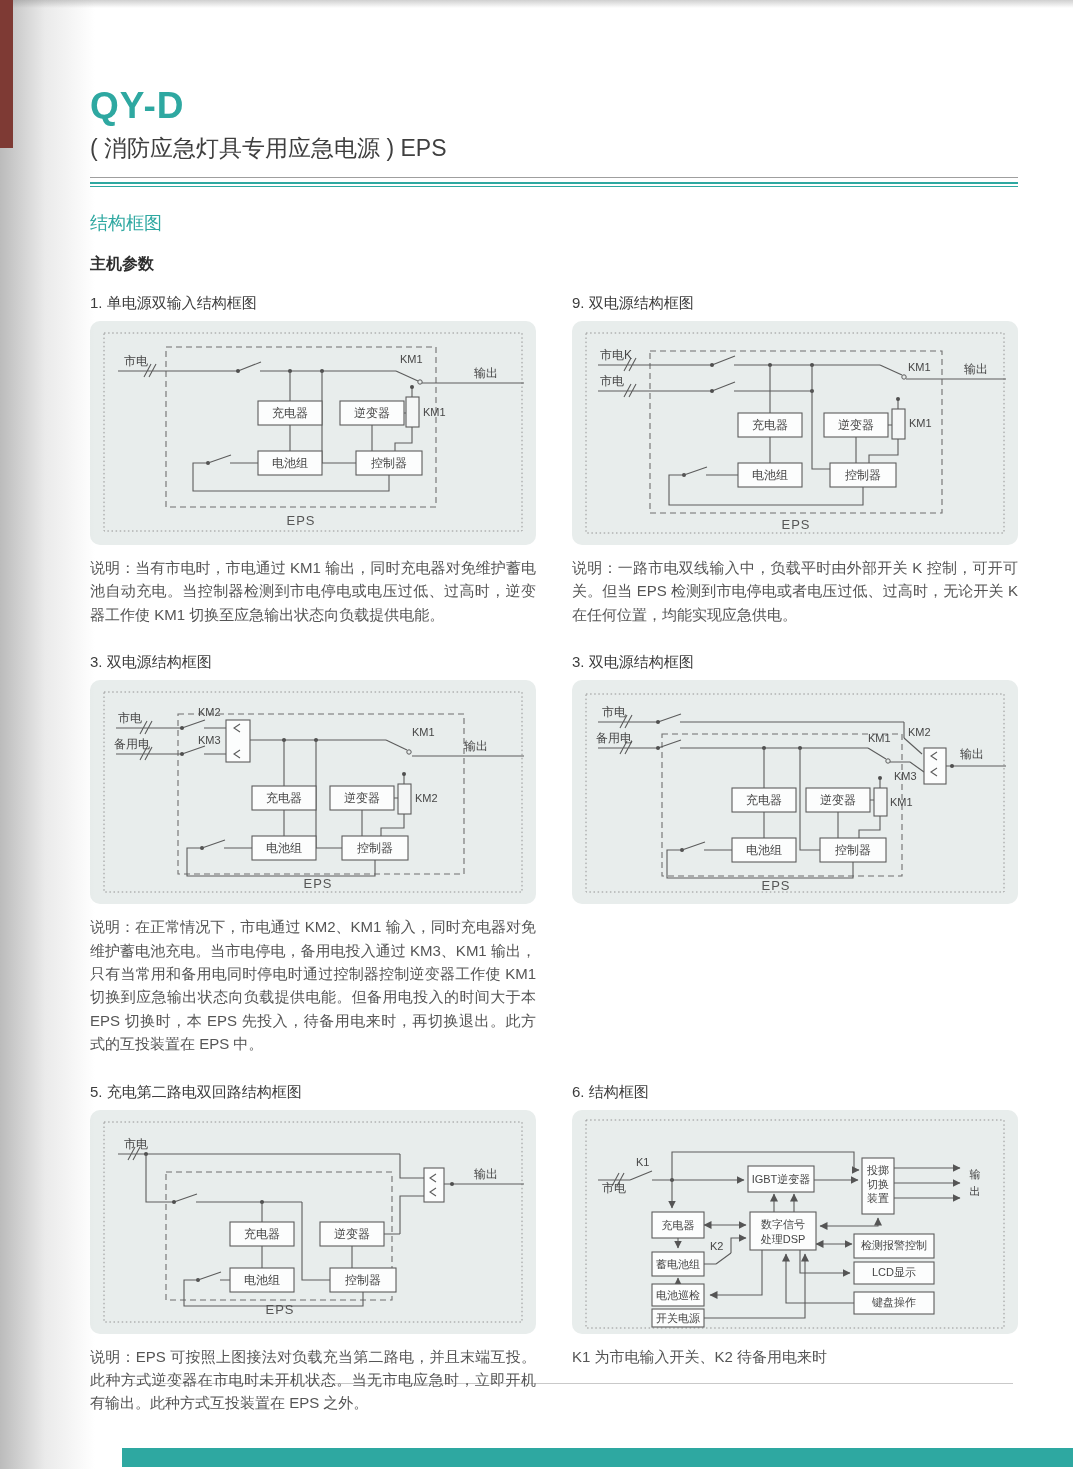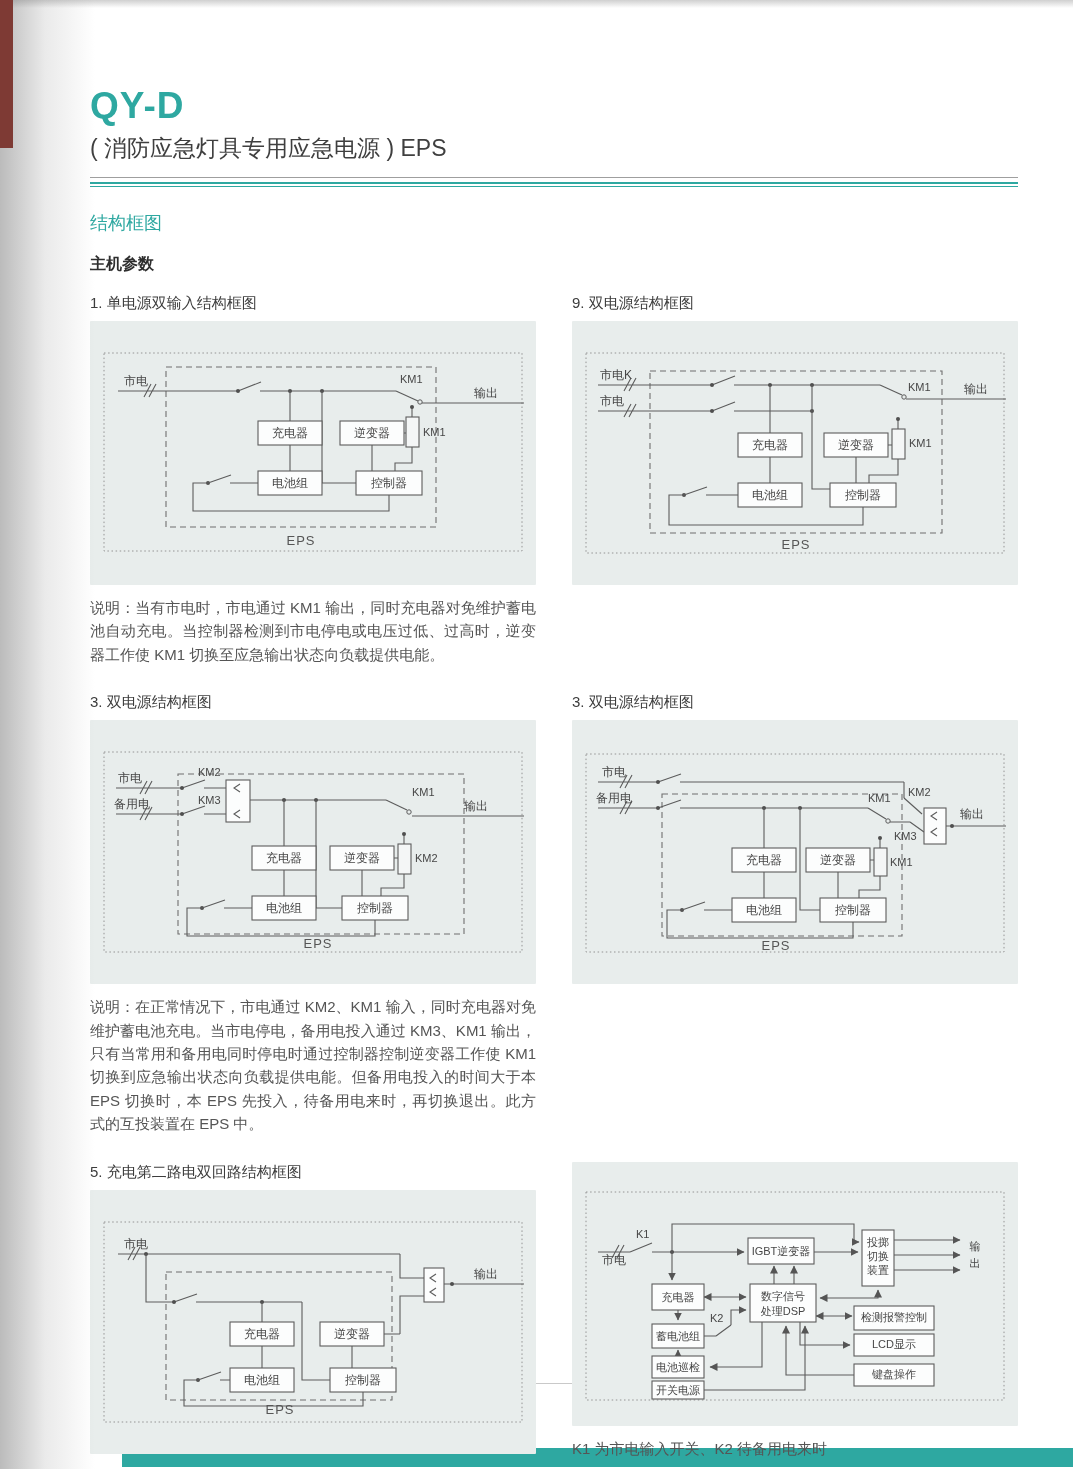--- a/index.html
+++ b/index.html
@@ -21,21 +21,21 @@
   .content{position:absolute;left:90px;top:86px;width:928px;z-index:3;}
   .brand{color:var(--accent);font-size:37px;font-weight:bold;letter-spacing:1px;line-height:40px;}
   .subtitle{font-size:23px;color:#3f3f3f;margin-top:7px;line-height:30px;}
   .rule-gray{border-top:1px solid #9f9f9f;margin-top:14px;}
   .rule-teal-thick{border-top:2px solid var(--accent);margin-top:4px;}
   .rule-teal-thin{border-top:1px solid var(--accent);margin-top:2px;}
   .section-title{color:var(--accent);font-size:18px;margin-top:26px;line-height:20px;}
   .subsection-title{color:#2e2e2e;font-size:16px;font-weight:bold;margin-top:22px;line-height:18px;}
   .figures{display:grid;grid-template-columns:446px 446px;column-gap:36px;row-gap:26px;margin-top:20px;}
   .fig-caption{font-size:15px;color:#3c3c3c;margin-bottom:9px;line-height:19px;}
-  .fig-panel{width:446px;height:264px;background:var(--panelbg);border-radius:1px;}
+  .fig-panel{width:446px;height:224px;background:var(--panelbg);border-radius:10px;}
   .fig-panel svg{display:block;width:100%;height:100%;}
   .fig-note{font-size:15px;color:var(--ink);line-height:1.56;margin-top:11px;text-align:justify;}
   
   .w{stroke:#5c5c5c;stroke-width:1.1;fill:none;}
   .bx{fill:#fcfdfd;stroke:#5c5c5c;stroke-width:1.1;}
   .coil{fill:#f4f6f6;stroke:#5c5c5c;stroke-width:1.1;}
   .dot{fill:#4f4f4f;}
   .oc{fill:#e8edec;stroke:#5c5c5c;stroke-width:1;}
   .dotted{stroke:#949494;stroke-width:1;stroke-dasharray:1.5 2.6;fill:none;}
   .dashed{stroke:#6f6f6f;stroke-width:1.1;stroke-dasharray:6 4;fill:none;}
@@ -149,20 +149,21 @@
             <text class="sm" x="336" y="50">KM1</text>
             <text class="lbl" x="392" y="52">输出</text>
             <text class="lbm" x="198" y="108">充电器</text>
             <text class="lbm" x="284" y="108">逆变器</text>
             <text class="lbm" x="198" y="158">电池组</text>
             <text class="lbm" x="291" y="158">控制器</text>
             <text class="sm" x="337" y="106">KM1</text>
             <text class="eps" x="224" y="208">EPS</text>
           </svg>
         </div>
+        <div class="fig-note">说明：一路市电双线输入中，负载平时由外部开关 K 控制，可开可关。但当 EPS 检测到市电停电或者电压过低、过高时，无论开关 K 在任何位置，均能实现应急供电。</div>
       </div>
 
       <div class="figure">
         <div class="fig-caption">3. 双电源结构框图</div>
         <div class="fig-panel">
           <svg viewBox="0 0 446 224">
             <rect class="dotted" x="14" y="12" width="418" height="200"></rect>
             <rect class="dashed" x="88" y="34" width="286" height="160"></rect>
             <g>
               <path class="w" d="M26,48 H92 M114,48 H136 M50,54 L57,41 M55,54 L62,41 M92,48 L115,40"></path>
@@ -288,20 +289,21 @@
             <text class="lbm" x="262" y="128">逆变器</text>
             <text class="lbm" x="172" y="174">电池组</text>
             <text class="lbm" x="273" y="174">控制器</text>
             <text class="eps" x="190" y="204">EPS</text>
           </svg>
         </div>
         <div class="fig-note">说明：EPS 可按照上图接法对负载充当第二路电，并且末端互投。此种方式逆变器在市电时未开机状态。当无市电应急时，立即开机有输出。此种方式互投装置在 EPS 之外。</div>
       </div>
 
       <div class="figure">
+        <div class="fig-caption">6. 结构框图</div>
         <div class="fig-panel">
           <svg viewBox="0 0 446 224">
             <rect class="dotted" x="14" y="10" width="418" height="208"></rect>
             <g>
               <path class="w" d="M26,70 H58 M40,76 L47,63 M45,76 L52,63 M58,70 L80,61"></path>
               <path class="aw" d="M80,70 H172" marker-end="url(#arw)"></path>
               <circle class="dot" cx="100" cy="70" r="2"></circle>
               <path class="aw" d="M100,70 V42 H282 V60 H287" marker-end="url(#arw)"></path>
               <path class="aw" d="M242,70 H286" marker-end="url(#arw)"></path>
               <path class="aw" d="M322,58 H388" marker-end="url(#arw)"></path>

